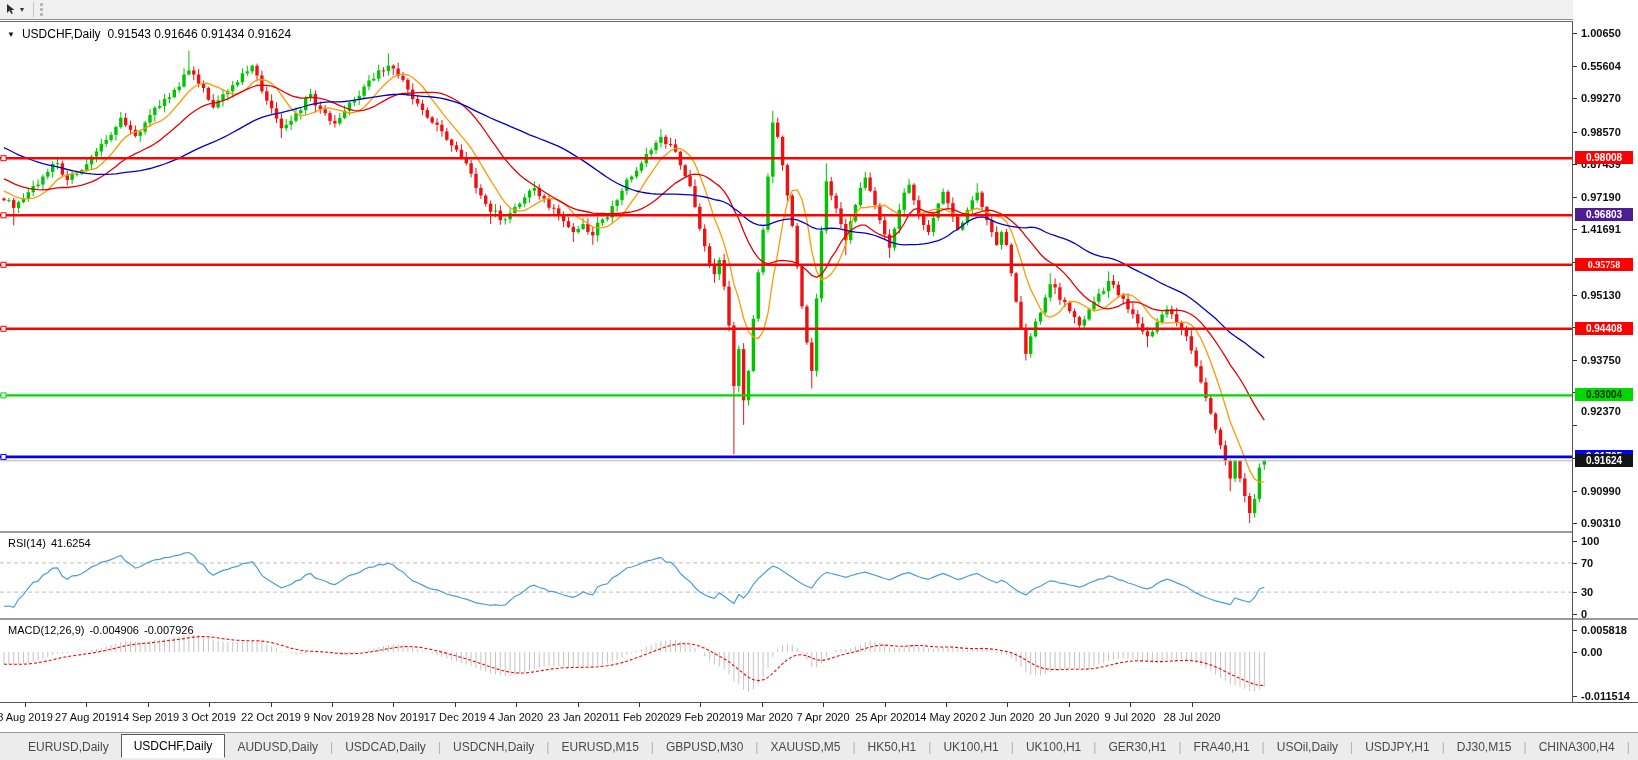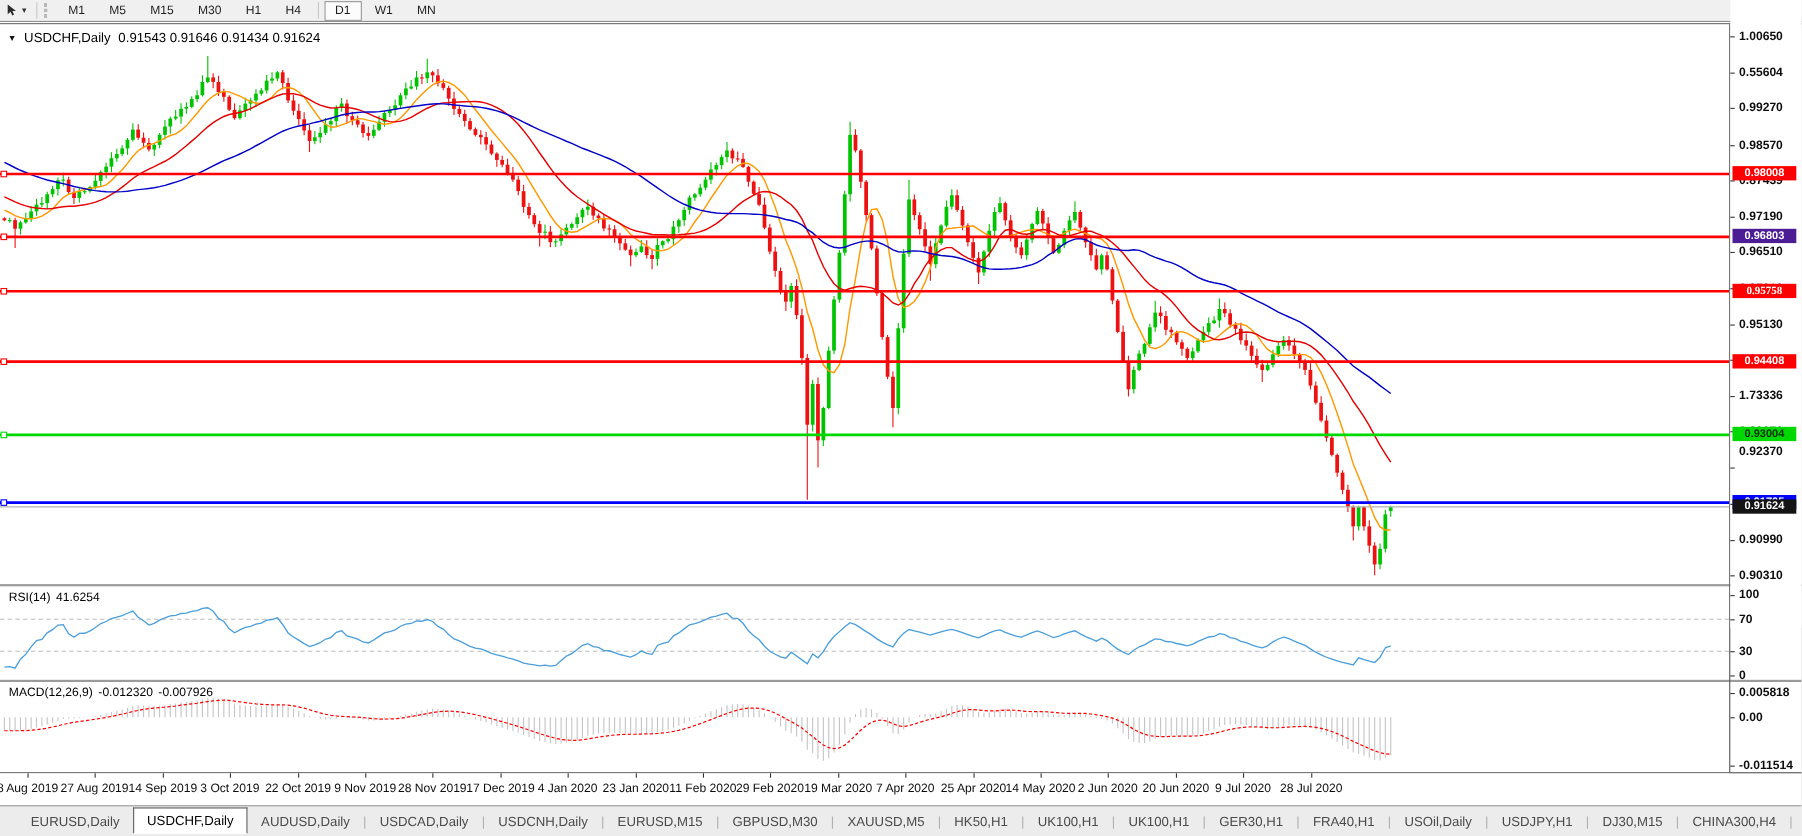--- a/index.html
+++ b/index.html
@@ -50,32 +50,20 @@
 
   <div class="toolbar">
     <div class="tool-cursor">
       <svg width="13" height="13" viewBox="0 0 13 13">
         <path d="M2 1 L2 10 L4.6 7.6 L6.2 11 L7.8 10.2 L6.2 7 L9.5 7 Z" fill="#2b2b2b"></path>
       </svg>
       <span class="caret">▾</span>
     </div>
     <div class="toolbar-sep"></div>
     <div class="grip"></div>
-    <div id="tf-buttons" style="display:flex;align-items:center;">
-        <div class="tf-btn">M1</div>
-        <div class="tf-btn">M5</div>
-        <div class="tf-btn">M15</div>
-        <div class="tf-btn">M30</div>
-        <div class="tf-btn">H1</div>
-        <div class="tf-btn">H4</div>
-        <div class="toolbar-sep"></div>
-        <div class="tf-btn active">D1</div>
-        <div class="tf-btn">W1</div>
-        <div class="tf-btn">MN</div>
-      </div>
   </div>
 
   <div class="top-frame-line"></div>
 
   <svg id="main-svg" width="1572" height="509">
       <g>
         <line x1="4" y1="175.5" x2="4" y2="179.2" stroke="#ee1111" stroke-width="1"></line>
         <rect x="2.3" y="176.4" width="3.4" height="1.9" fill="#ee1111"></rect>
       </g>
       <g>
@@ -1411,29 +1399,29 @@
       <div class="axis-label" style="top: 60px;">0.55604</div>
       <div class="axis-tick" style="top: 98px;"></div>
       <div class="axis-label" style="top: 92px;">0.99270</div>
       <div class="axis-tick" style="top: 132px;"></div>
       <div class="axis-label" style="top: 126px;">0.98570</div>
       <div class="axis-tick" style="top: 164px;"></div>
       <div class="axis-label" style="top: 158px;">0.87439</div>
       <div class="axis-tick" style="top: 197px;"></div>
       <div class="axis-label" style="top: 191px;">0.97190</div>
       <div class="axis-tick" style="top: 229px;"></div>
-      <div class="axis-label" style="top: 223px;">0.96510</div>
+      <div class="axis-label" style="top: 223px;">1.41691</div>
       <div class="axis-tick" style="top: 262px;"></div>
       <div class="axis-label" style="top: 256px;">0.95810</div>
       <div class="axis-tick" style="top: 295px;"></div>
       <div class="axis-label" style="top: 289px;">0.95130</div>
       <div class="axis-tick" style="top: 327px;"></div>
       <div class="axis-label" style="top: 321px;">0.94450</div>
       <div class="axis-tick" style="top: 360px;"></div>
-      <div class="axis-label" style="top: 354px;">1.73336</div>
+      <div class="axis-label" style="top: 354px;">0.93750</div>
       <div class="axis-tick" style="top: 392px;"></div>
       <div class="axis-label" style="top: 386px;">0.93070</div>
       <div class="axis-tick" style="top: 425px;"></div>
       <div class="axis-label" style="top: 405px;">0.92370</div>
       <div class="axis-tick" style="top: 458px;"></div>
       <div class="axis-label" style="top: 452px;">0.91690</div>
       <div class="axis-tick" style="top: 491px;"></div>
       <div class="axis-label" style="top: 485px;">0.90990</div>
       <div class="axis-tick" style="top: 523px;"></div>
       <div class="axis-label" style="top: 517px;">0.90310</div>
@@ -1507,21 +1495,21 @@
     <span>USDCHF,Daily</span>
     <span>0.91543 0.91646 0.91434 0.91624</span>
   </div>
 
   <div class="pane-label" style="top:537px">
     <span>RSI(14)</span>
     <span>41.6254</span>
   </div>
   <div class="pane-label" style="top:624px">
     <span>MACD(12,26,9)</span>
-    <span>-0.012320</span>
+    <span>-0.004906</span>
     <span>-0.007926</span>
   </div>
 
   <div class="tabbar">
     <div id="tabs">
         <span class="tab">EURUSD,Daily</span>
         <span class="tab active">USDCHF,Daily</span>
         <span class="tab">AUDUSD,Daily</span>
         <span class="tab-sep">|</span>
         <span class="tab">USDCAD,Daily</span>

